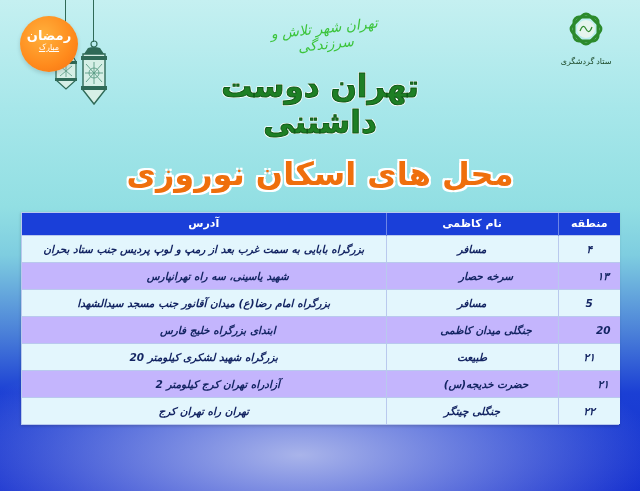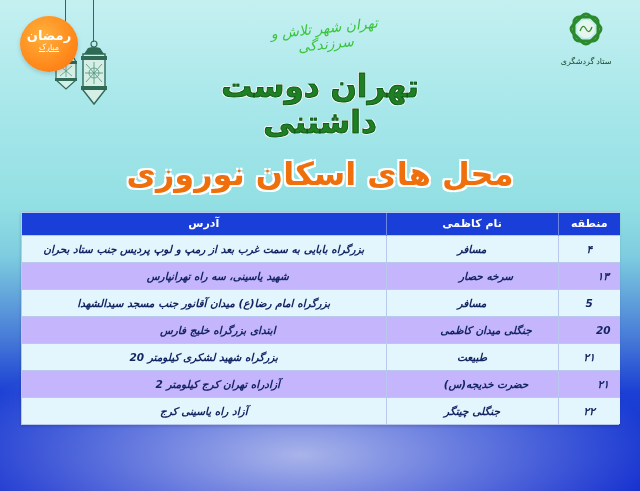--- a/index.html
+++ b/index.html
@@ -150,17 +150,17 @@
         <td>بزرگراه شهید لشکری کیلومتر 20</td>
       </tr>
       <tr class="even">
         <td>۲۱</td>
         <td>حضرت خدیجه(س)</td>
         <td>آزادراه تهران کرج کیلومتر 2</td>
       </tr>
       <tr class="odd">
         <td>۲۲</td>
         <td>جنگلی چیتگر</td>
-        <td>آزاد راه یاسینی کرج</td>
+        <td>تهران راه تهران کرج</td>
       </tr>
     </tbody>
   </table>
 </div>
 
 </body></html>

